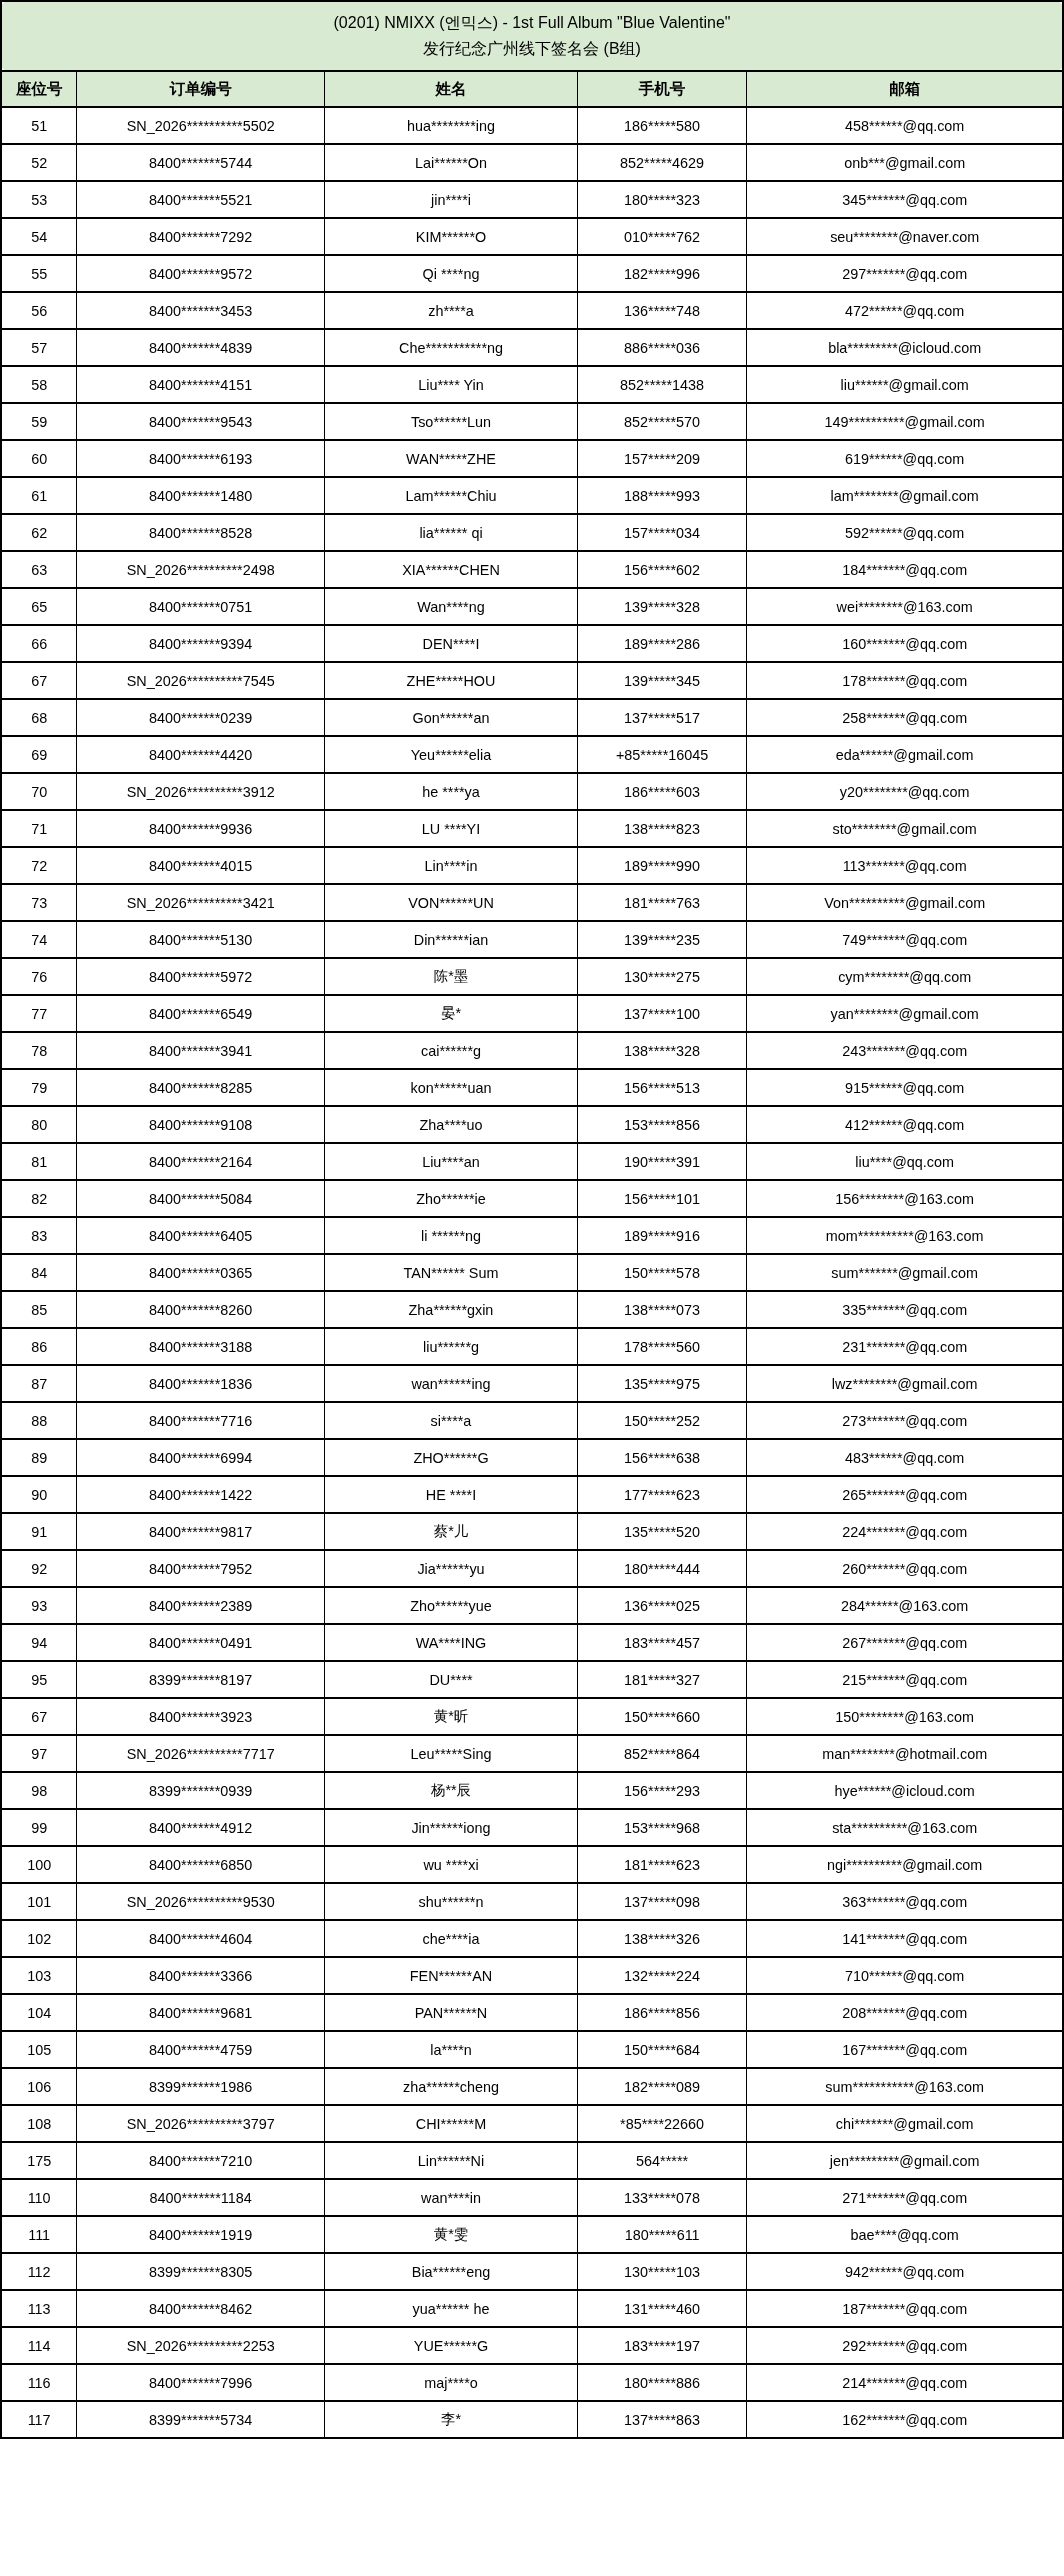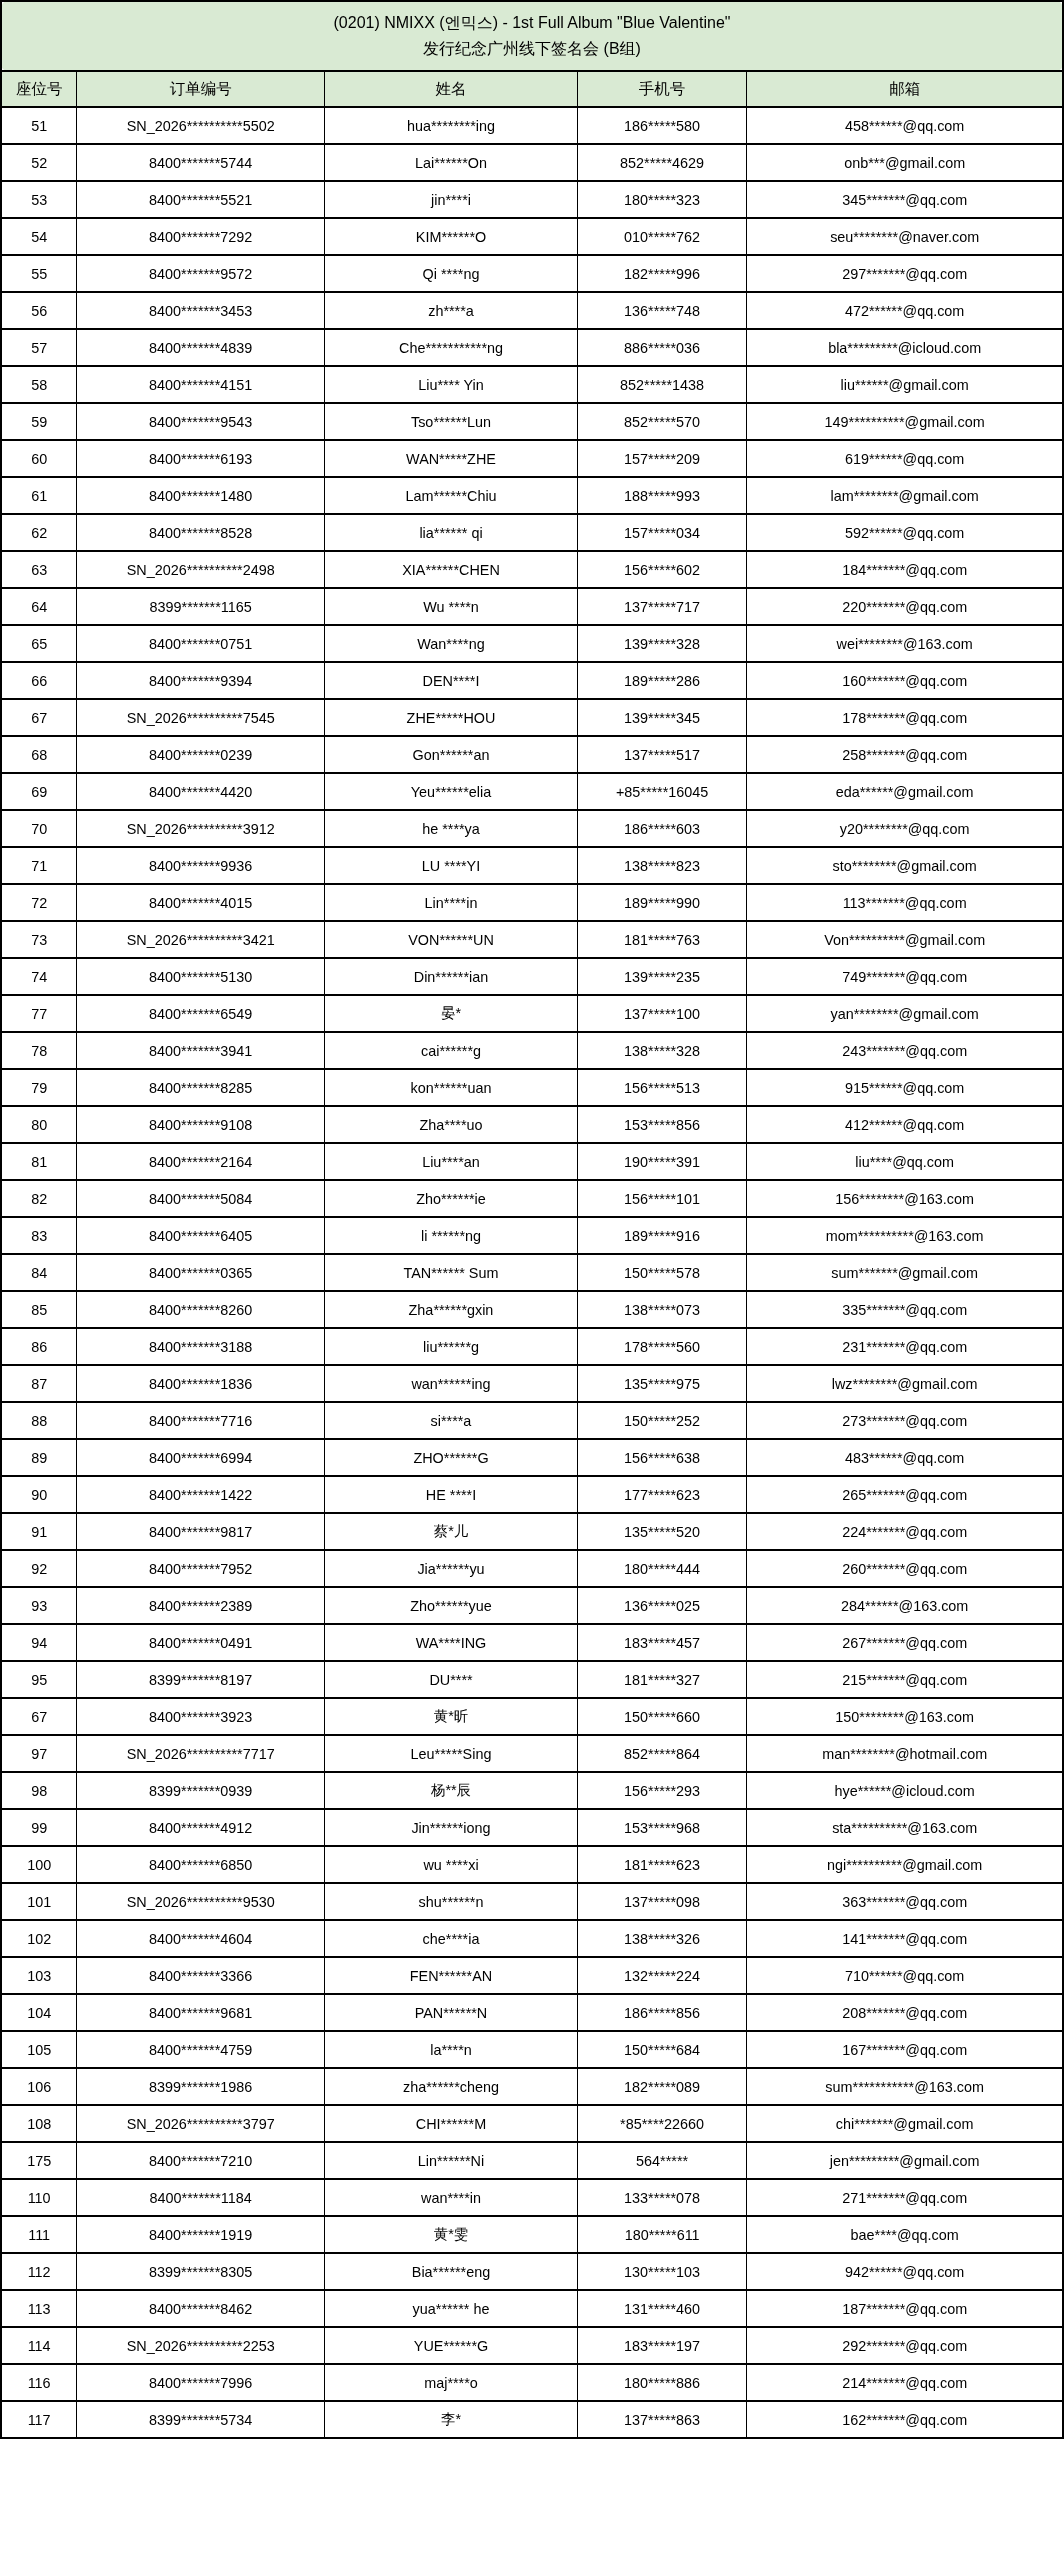--- a/index.html
+++ b/index.html
@@ -40,21 +40,21 @@
     background: var(--header-green);
     height: 68px;
     font-weight: 400;
     font-size: 16px;
     line-height: 26px;
     border-radius: 7px;
   }
   tr.columns-row th {
     background: var(--header-green);
     height: 34px;
-    font-weight: 400;
+    font-weight: 700;
     font-size: 15.5px;
   }
   tbody td {
     background: var(--row-bg);
     height: 35px;
     font-size: 14.4px;
     font-weight: 400;
   }
   col.c-seat   { width: 7.14%; }
   col.c-order  { width: 23.33%; }
@@ -175,27 +175,20 @@
     <td>592******@qq.com</td>
   </tr>
         <tr>
     <td>63</td>
     <td>SN_2026**********2498</td>
     <td>XIA******CHEN</td>
     <td>156*****602</td>
     <td>184*******@qq.com</td>
   </tr>
         <tr>
-    <td>64</td>
-    <td>8399*******1165</td>
-    <td>Wu ****n</td>
-    <td>137*****717</td>
-    <td>220*******@qq.com</td>
-  </tr>
-        <tr>
     <td>65</td>
     <td>8400*******0751</td>
     <td>Wan****ng</td>
     <td>139*****328</td>
     <td>wei********@163.com</td>
   </tr>
         <tr>
     <td>66</td>
     <td>8400*******9394</td>
     <td>DEN****I</td>
@@ -250,20 +243,27 @@
     <td>VON******UN</td>
     <td>181*****763</td>
     <td>Von**********@gmail.com</td>
   </tr>
         <tr>
     <td>74</td>
     <td>8400*******5130</td>
     <td>Din******ian</td>
     <td>139*****235</td>
     <td>749*******@qq.com</td>
+  </tr>
+        <tr>
+    <td>76</td>
+    <td>8400*******5972</td>
+    <td>陈*墨</td>
+    <td>130*****275</td>
+    <td>cym********@qq.com</td>
   </tr>
         <tr>
     <td>77</td>
     <td>8400*******6549</td>
     <td>晏*</td>
     <td>137*****100</td>
     <td>yan********@gmail.com</td>
   </tr>
         <tr>
     <td>78</td>

